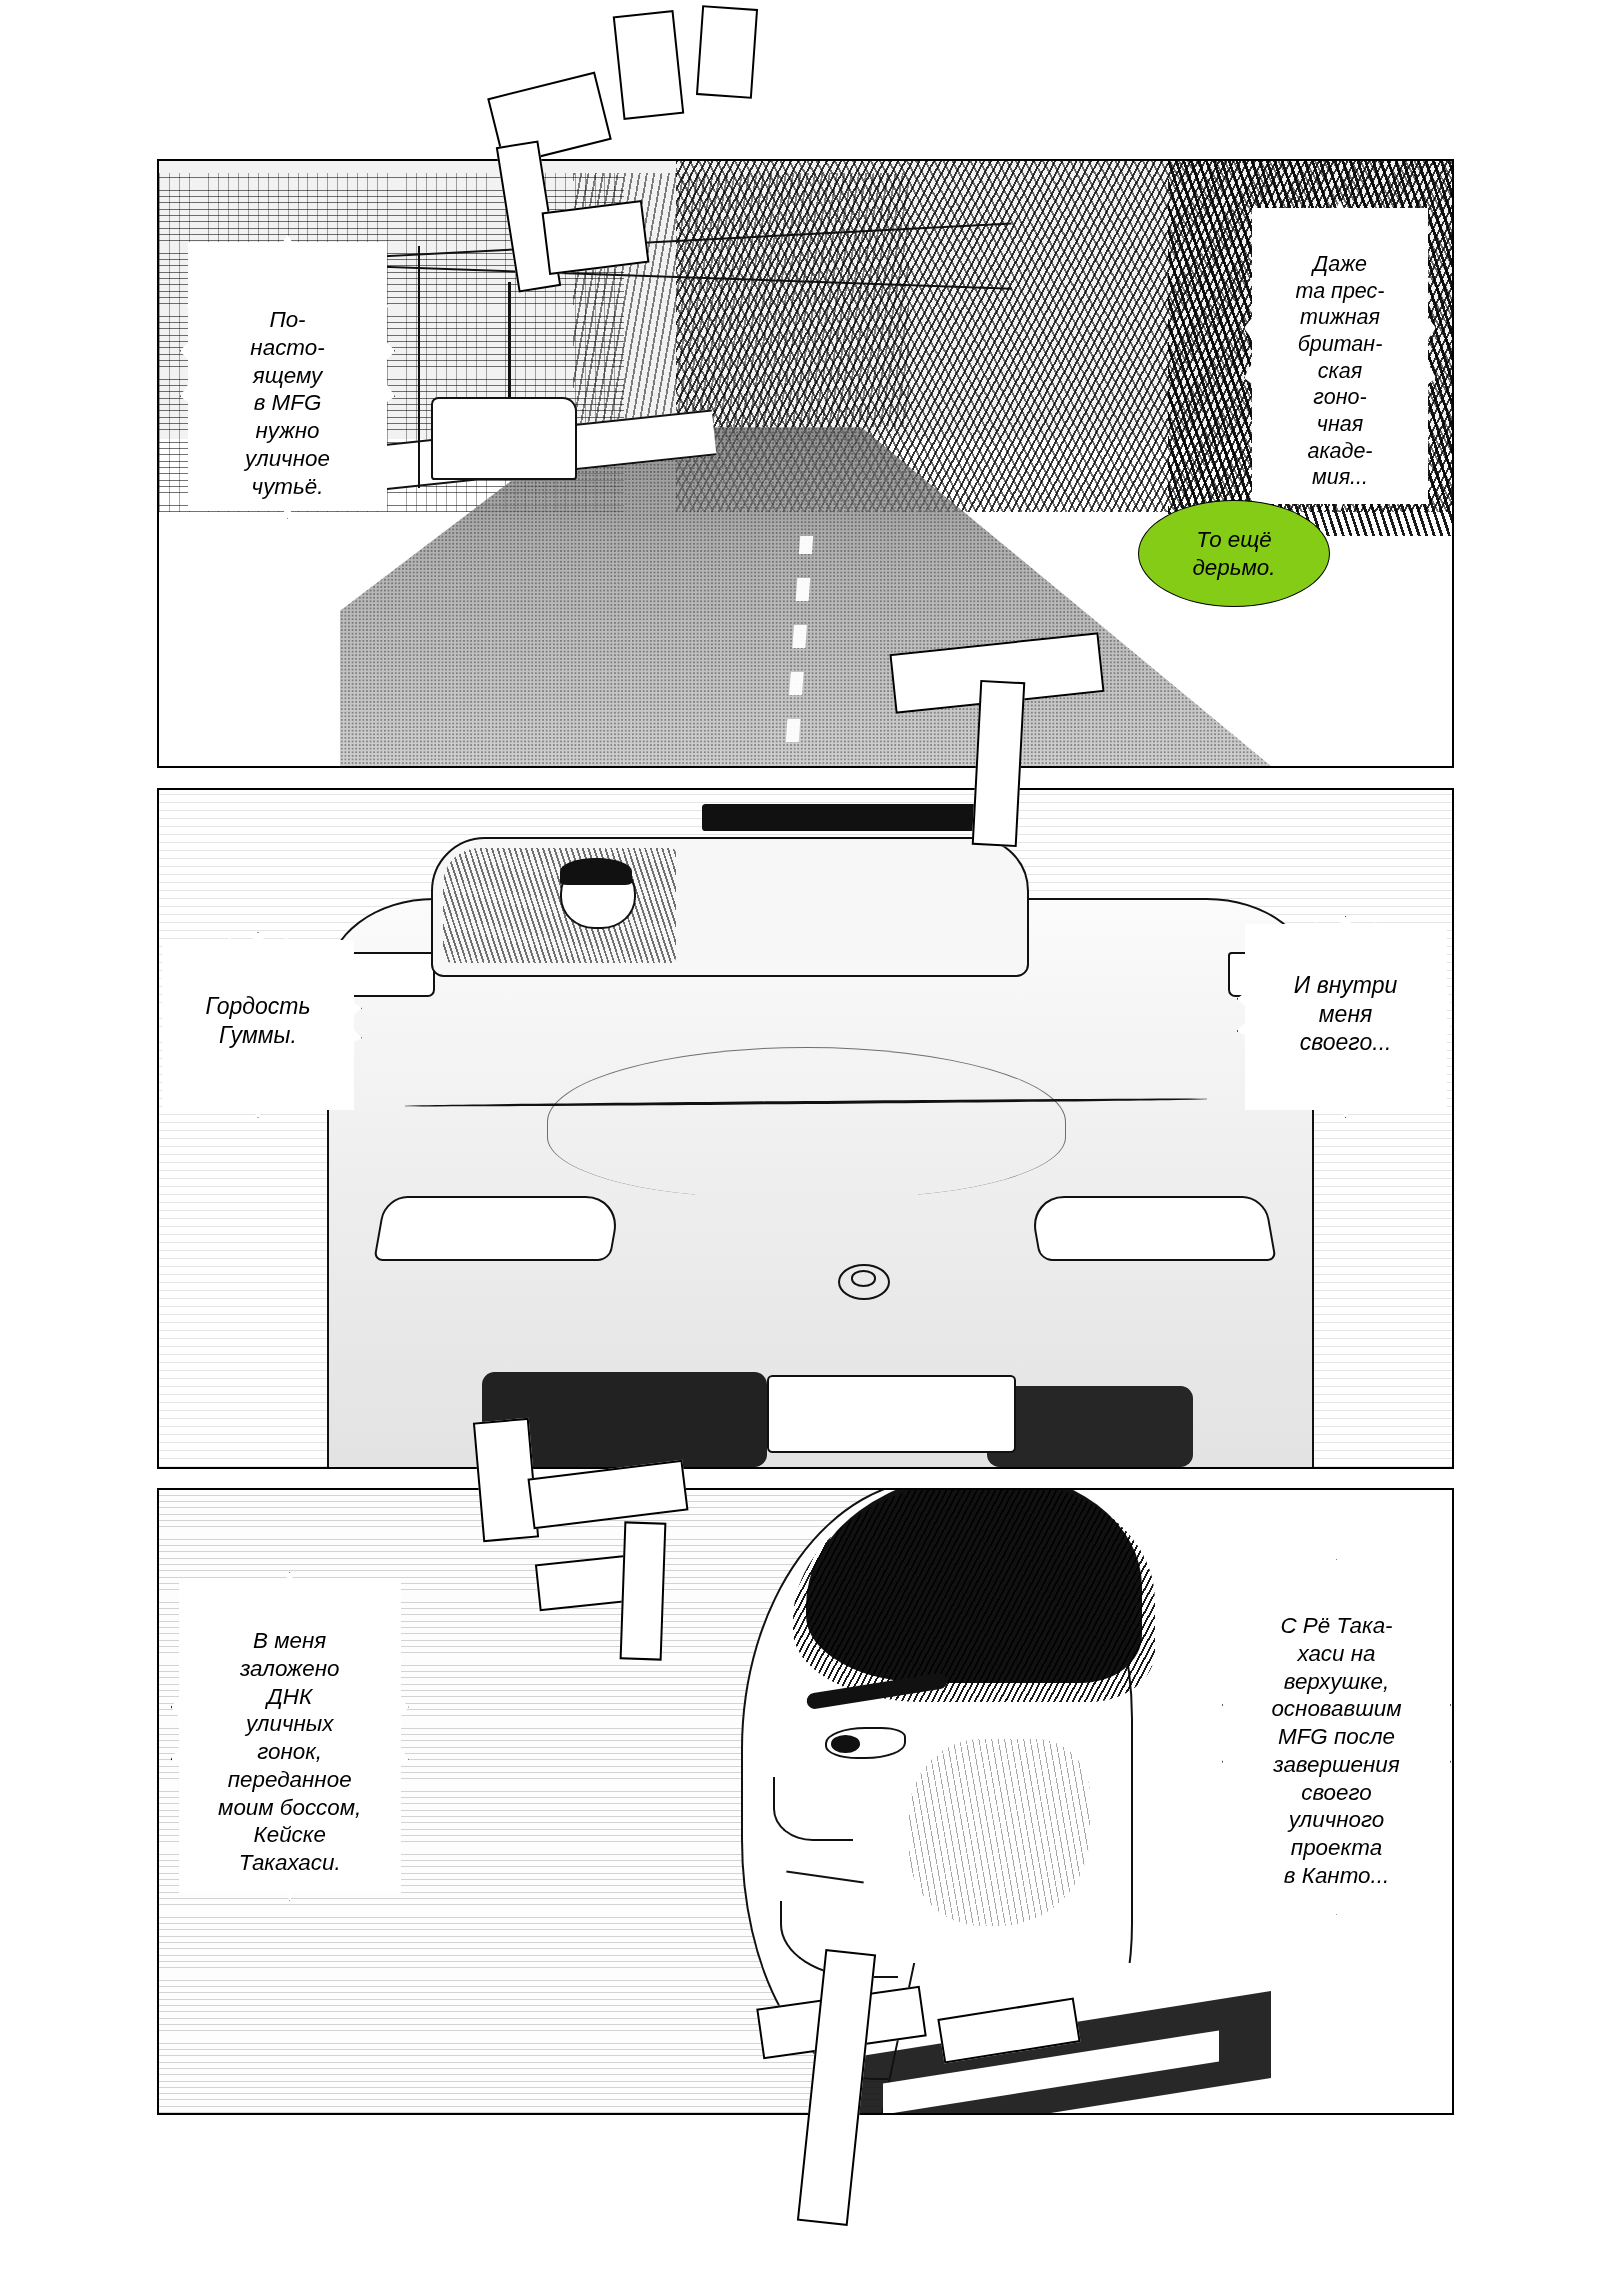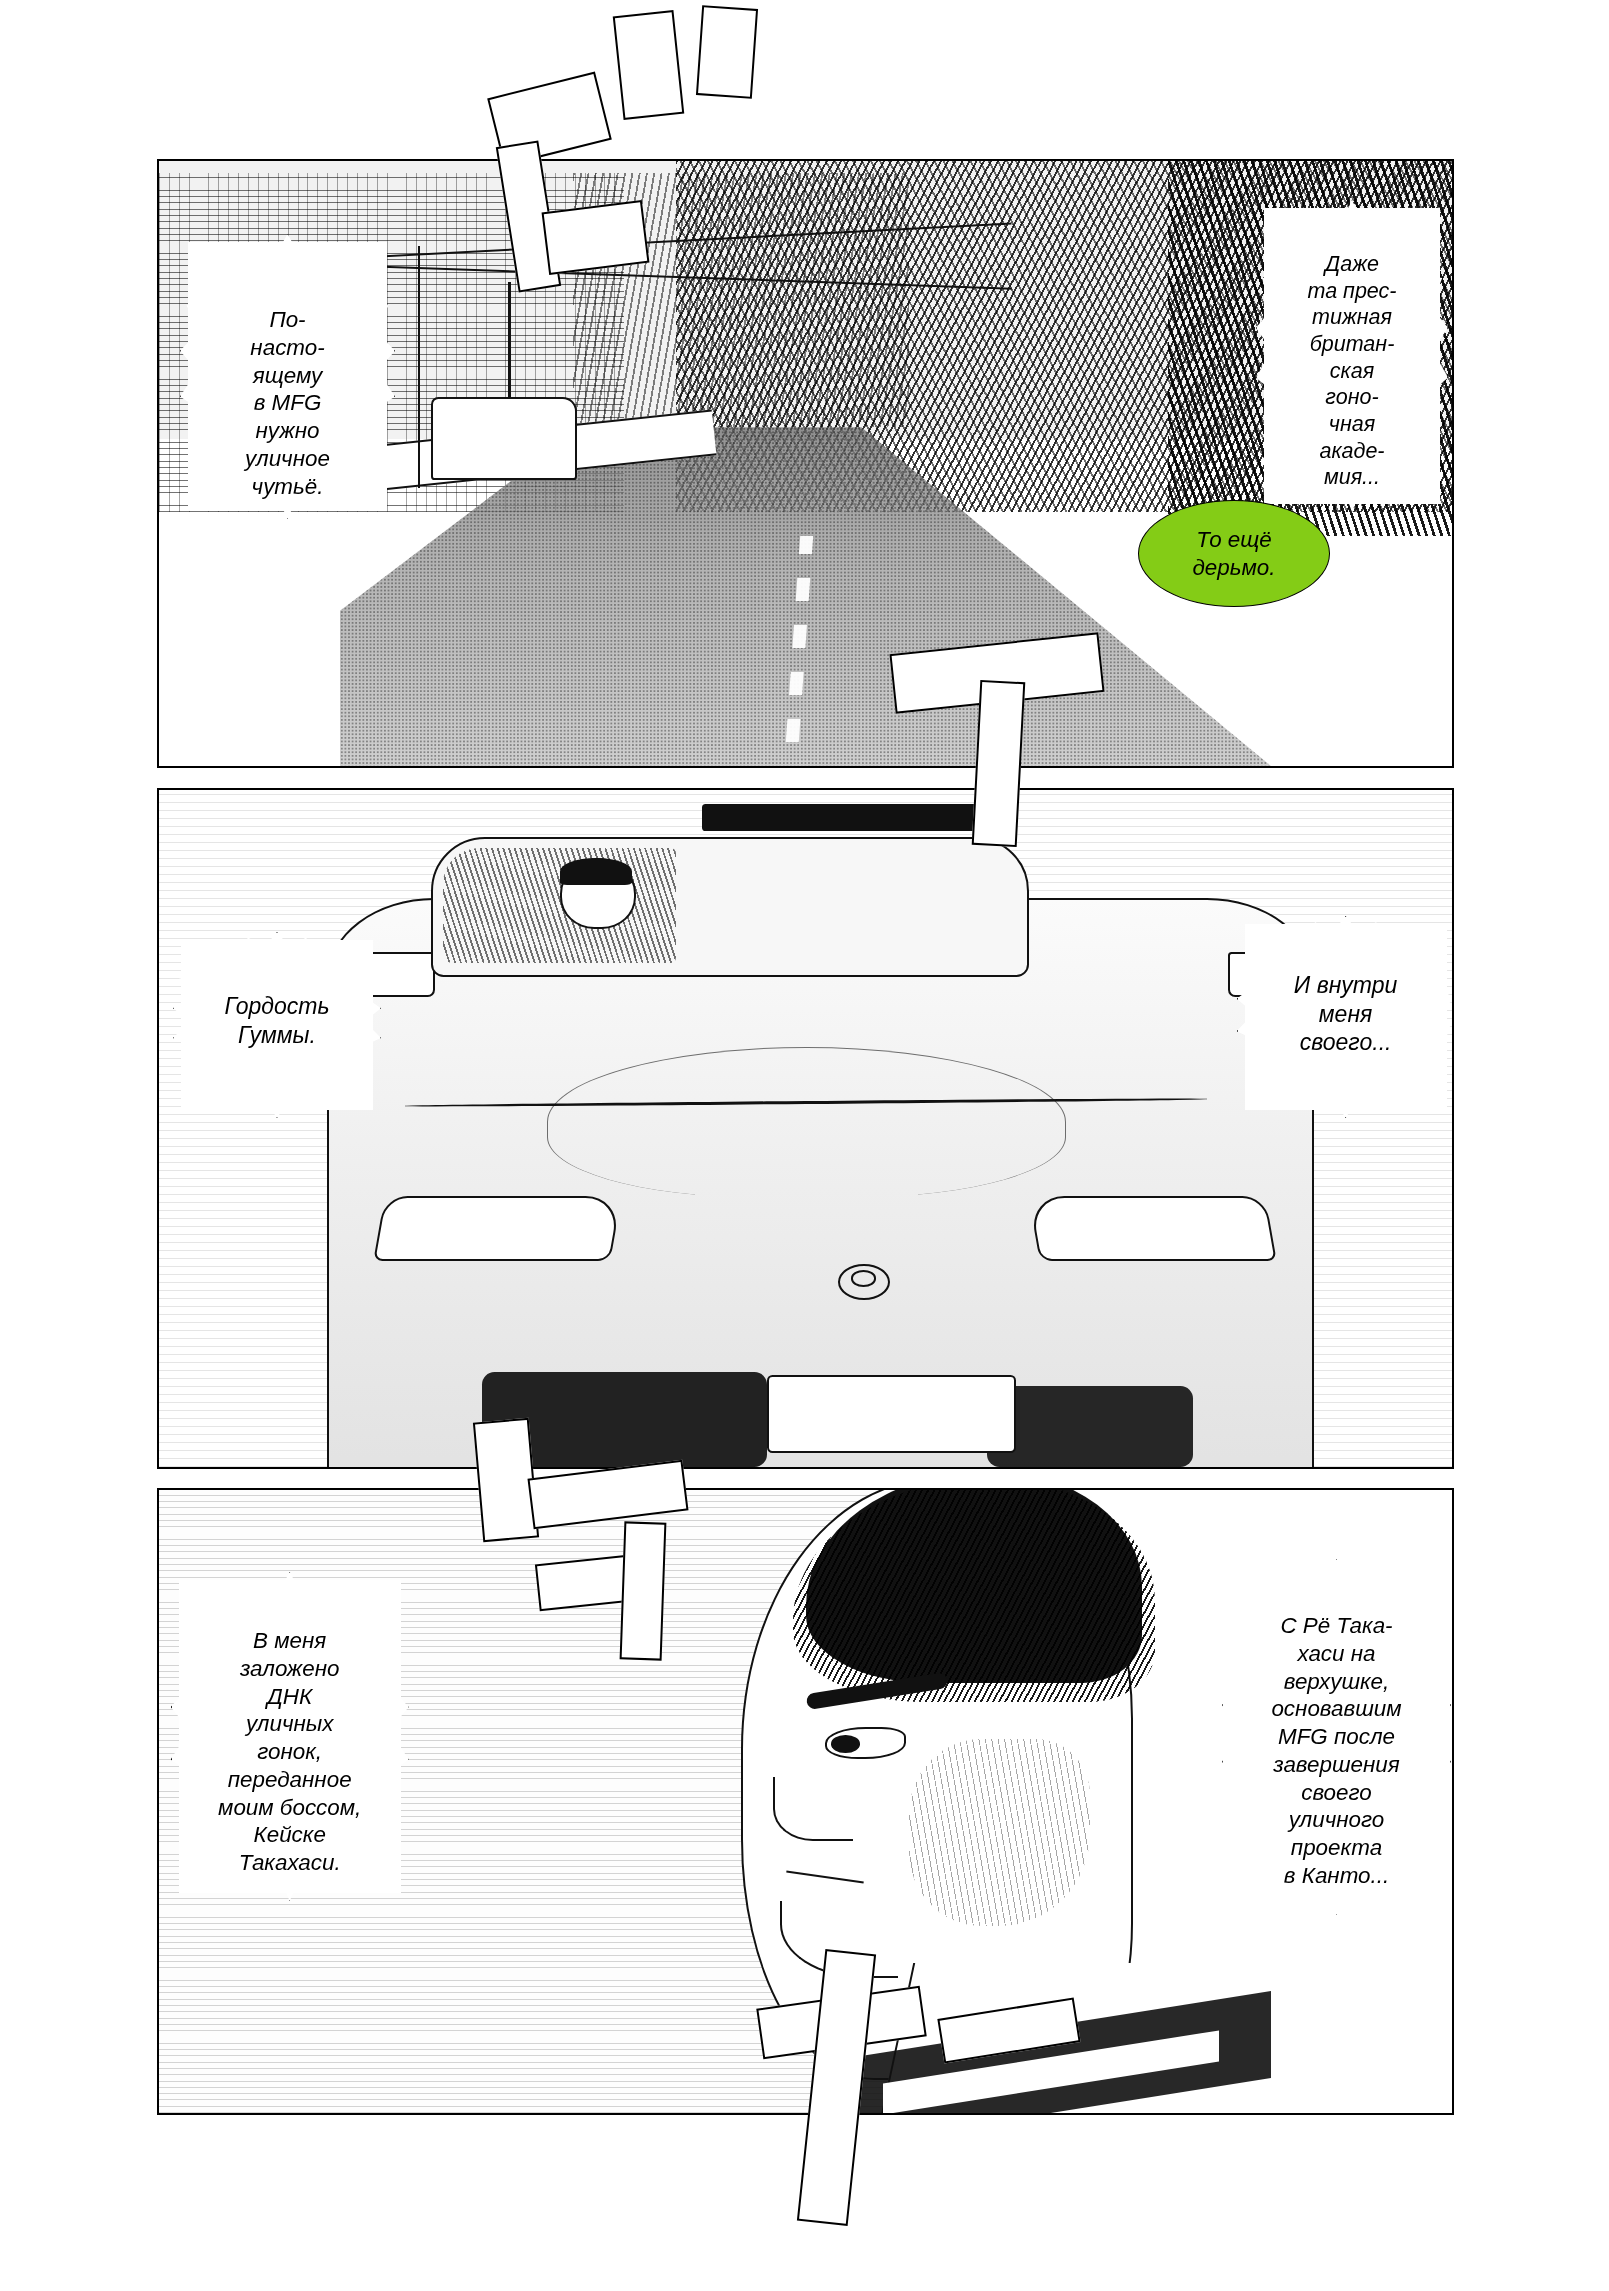--- a/index.html
+++ b/index.html
@@ -374,21 +374,21 @@
     <div class="burst" style="left:29px; top:81px; width:199px; height:269px;">
       <span class="txt" style="font-size:22.4px; padding-top:64px;">По-
 насто-
 ящему
 в MFG
 нужно
 уличное
 чутьё.</span>
     </div>
 
-    <div class="burst" style="right:12px; top:47px; width:176px; height:296px;">
+    <div class="burst" style="right:24px; top:47px; width:176px; height:296px;">
       <span class="txt" style="font-size:21.5px; padding-top:43px;">Даже
 та прес-
 тижная
 британ-
 ская
 гоно-
 чная
 акаде-
 мия...</span>
     </div>
@@ -414,21 +414,21 @@
       <div class="p2-hood-bulge"></div>
       <div class="p2-hood-line"></div>
       <div class="p2-headlight-l"></div>
       <div class="p2-headlight-r"></div>
       <div class="p2-grille"></div>
       <div class="p2-grille-r"></div>
       <div class="p2-plate"></div>
       <div class="p2-logo"></div>
     </div>
 
-    <div class="burst" style="left:22px; top:150px; width:192px; height:170px;">
+    <div class="burst" style="left:3px; top:150px; width:192px; height:170px;">
       <span class="txt" style="font-size:23px; padding-top:52px;">Гордость
 Гуммы.</span>
     </div>
 
     <div class="burst" style="right:5.4px; top:134px; width:202px; height:186px;">
       <span class="txt" style="font-size:23px; padding-top:47px;">И внутри
 меня
 своего...</span>
     </div>
   </div>

